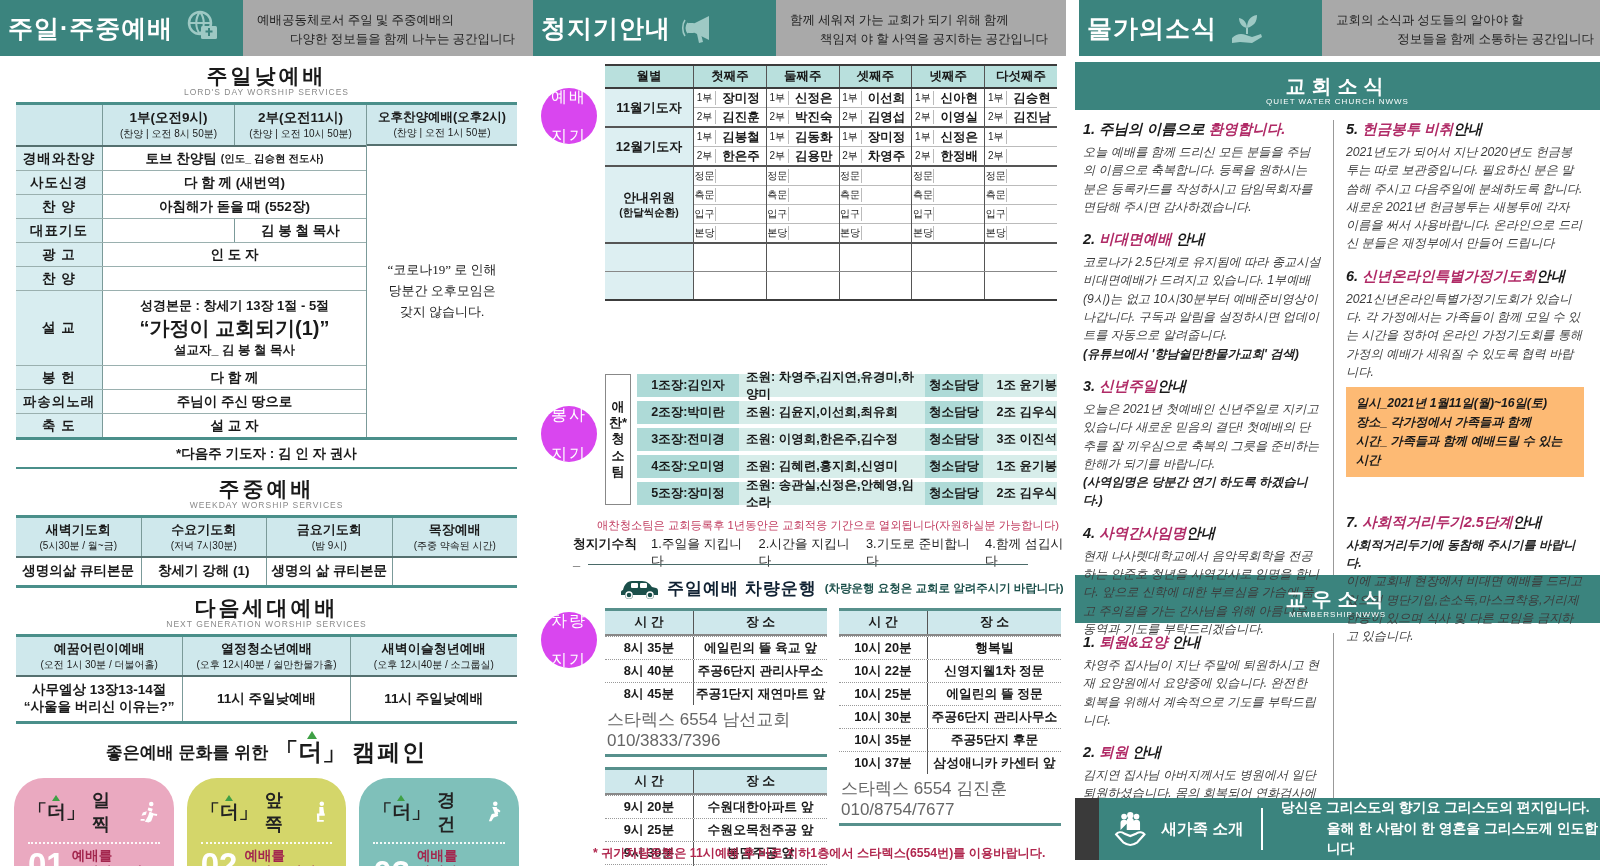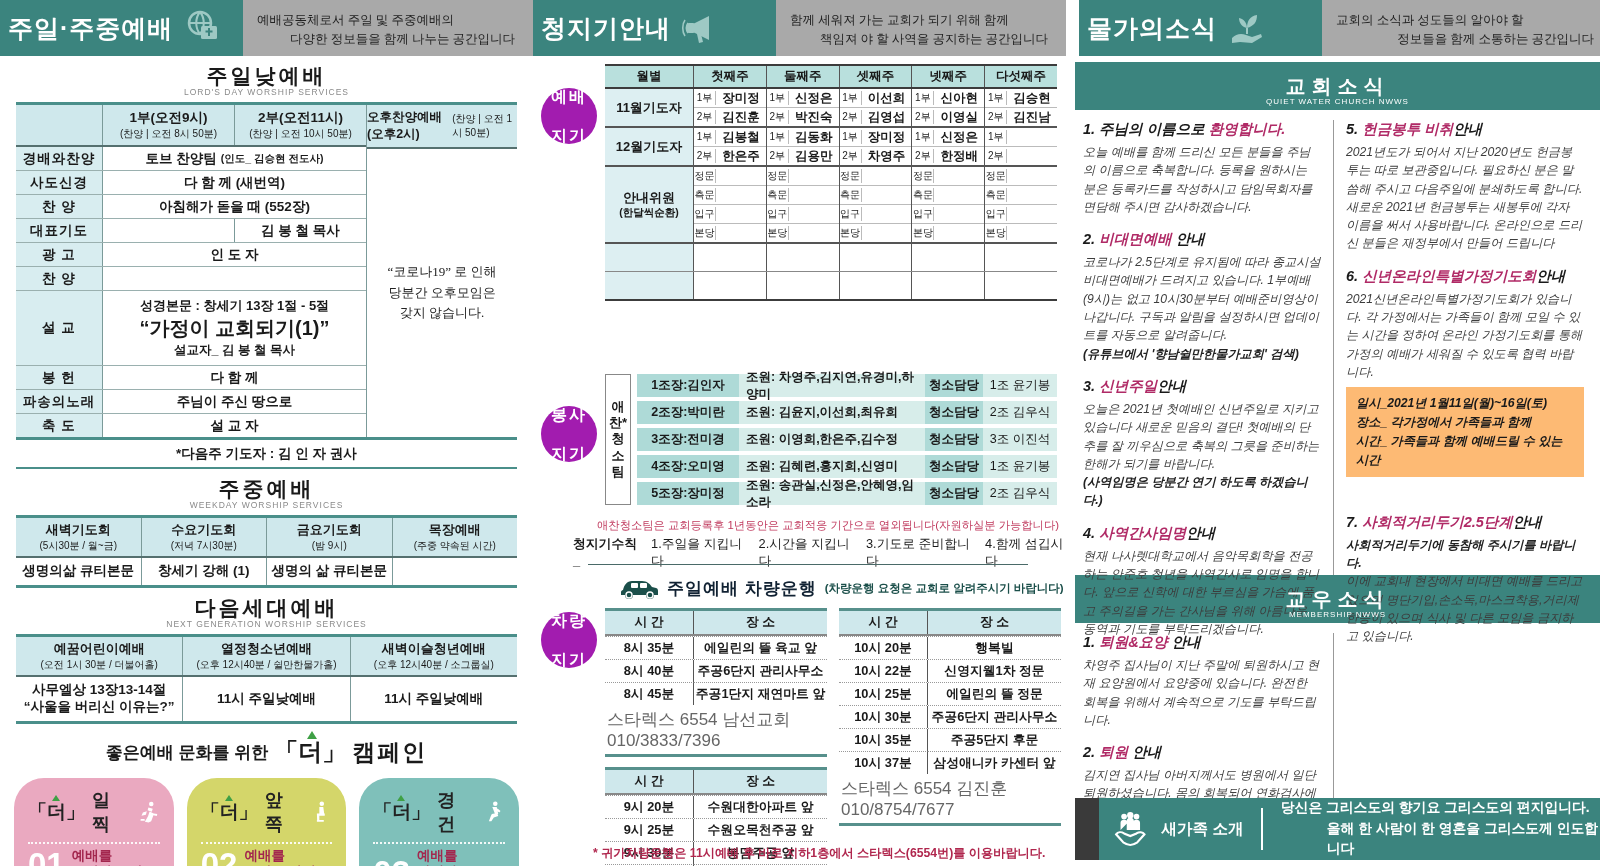--- a/index.html
+++ b/index.html
@@ -30,21 +30,21 @@
   .srow{display:flex;border-bottom:1px solid #9ab0af;min-height:23px;}
   .srow:last-child{border-bottom:none;}
   .sl{width:86px;background:#d8edf0;display:flex;align-items:center;justify-content:center;font-weight:bold;font-size:13.5px;border-right:1px solid #7b9a99;letter-spacing:1px;}
   .sv{flex:1;display:flex;align-items:center;justify-content:center;font-weight:bold;font-size:13.5px;gap:4px;}
   .sv .sub{font-weight:bold;font-size:10.5px;}
   .sermon{flex:1;display:flex;flex-direction:column;align-items:center;justify-content:center;line-height:1.35;padding:4px 0;}
   .sermon .a{font-weight:bold;font-size:13px;}
   .sermon .b{font-weight:bold;font-size:20px;}
   .sermon .c{font-weight:bold;font-size:12.5px;}
   .sunright{width:150px;display:flex;flex-direction:column;}
-  .sunright .hd{border-bottom:2px solid #55706f;background:#cfe8ec;display:flex;flex-direction:row;align-items:center;justify-content:center;padding:4px 0;}
+  .sunright .hd{border-bottom:2px solid #55706f;background:#cfe8ec;display:flex;flex-direction:column;align-items:center;justify-content:center;padding:4px 0;}
   .sunright .bd{flex:1;display:flex;flex-direction:column;align-items:center;justify-content:center;font-family:"Liberation Serif",serif;font-size:13px;line-height:1.6;color:#222;}
   .nextweek{margin:0 16px;border-bottom:2px solid #4a8f8a;text-align:center;font-weight:bold;font-size:13.5px;padding:5px 0 4px;}
   
   .gtab{margin:0 16px;border-top:3px solid #4a8f8a;border-bottom:3px solid #4a8f8a;}
   .ghead{display:flex;background:#cfe8ec;border-bottom:2px solid #55706f;}
   .gh{flex:1;text-align:center;padding:3px 0;border-right:1px solid #7b9a99;}
   .gh:last-child{border-right:none;}
   .gh .m{font-weight:bold;font-size:13px;}
   .gh .s{font-size:10px;}
   .gbody{display:flex;}
@@ -62,21 +62,21 @@
   .card.teal{background:#7fc0ba;}
   .cT{display:flex;align-items:center;gap:7px;border-bottom:2px dotted rgba(255,255,255,.9);padding-bottom:6px;}
   .cT .tag{font-size:19px;font-weight:bold;position:relative;}
   .cT .tag::after{content:"";position:absolute;left:42%;top:-4px;border-left:4px solid transparent;border-right:4px solid transparent;border-bottom:6px solid #3fa045;}
   .cT .word{font-size:18px;font-weight:bold;letter-spacing:2px;}
   .cT .picon{margin-left:auto;width:30px;height:30px;fill:#fff;}
   .cN{display:flex;align-items:center;gap:7px;margin-top:4px;}
   .cN .num{font-size:33px;font-weight:bold;color:#fff;line-height:.95;}
   .cN .hh{color:#a3274e;font-weight:bold;font-size:13.5px;line-height:1.2;}
   
-  .badge{position:absolute;width:56px;height:56px;border-radius:50%;background:#a21caf;color:#fff;font-weight:bold;font-size:16px;display:flex;flex-direction:column;align-items:center;justify-content:center;line-height:1.12;letter-spacing:2px;gap:21px;}
+  .badge{position:absolute;width:56px;height:56px;border-radius:50%;background:#d946ef;color:#fff;font-weight:normal;font-size:16px;display:flex;flex-direction:column;align-items:center;justify-content:center;line-height:1.12;letter-spacing:2px;gap:21px;}
   .sttab{position:absolute;left:72px;top:8px;width:452px;border-top:2px solid #3c3c3c;border-bottom:2px solid #3c3c3c;font-size:12.5px;}
   .sth{display:flex;background:#b9e0dd;border-bottom:2px solid #3c3c3c;font-weight:bold;}
   .sth>div{padding:2px 0;text-align:center;}
   .stl{width:88px;border-right:1px solid #555;}
   .stw{flex:1;border-right:1px solid #555;}
   .stw:last-child{border-right:none;}
   .strow{display:flex;border-bottom:2px solid #555;}
   .strow.thin{border-bottom:1px solid #888;}
   .strow:last-child{border-bottom:none;}
   .stlab{width:88px;background:#ddeff2;border-right:1px solid #555;display:flex;flex-direction:column;align-items:center;justify-content:center;font-weight:bold;font-size:13px;line-height:1.2;}
@@ -89,21 +89,21 @@
   .mv{flex:1;text-align:center;font-weight:bold;font-size:12.5px;}
   .emptyrow{height:27px;}
   
   .svwrap{position:absolute;left:72px;top:318px;width:452px;display:flex;gap:6px;}
   .vert{width:24px;border:1px solid #888;display:flex;align-items:center;justify-content:center;text-align:center;font-weight:bold;font-size:13px;line-height:1.25;padding:4px 0;word-break:break-all;}
   .teams{flex:1;display:flex;flex-direction:column;gap:4px;}
   .team{display:flex;align-items:center;background:#d7edea;height:23px;font-size:12.5px;}
   .team .ld{width:102px;background:#aedad7;font-weight:bold;display:flex;align-items:center;justify-content:center;height:100%;}
   .team .mb{flex:1;padding-left:7px;font-weight:bold;}
   .team .cl{width:58px;background:#aedad7;font-weight:bold;display:flex;align-items:center;justify-content:center;height:100%;}
-  .team .cv{width:74px;text-align:center;font-weight:normal;}
+  .team .cv{width:74px;text-align:right;font-weight:bold;}
   .svnote{position:absolute;left:60px;top:462px;width:470px;text-align:center;color:#c03a5e;font-size:11.3px;}
   .svrule{position:absolute;left:40px;top:480px;width:494px;font-size:12.8px;display:flex;gap:14px;justify-content:center;}
   .svrule b{font-weight:bold;}
   .mdiv{position:absolute;left:55px;top:508px;width:440px;border-top:1.5px solid #4a6a68;}
   
   .vhT{position:absolute;left:86px;top:520px;display:flex;align-items:center;gap:8px;}
   .vhT .t{font-size:17px;font-weight:bold;color:#123;letter-spacing:1px;}
   .vhT .n{font-size:11.5px;font-weight:bold;color:#1b4f4a;}
   .vtab{border-top:3px solid #57908c;font-size:12.8px;}
   .vh-head{display:flex;background:#cfe8ec;font-weight:bold;border-bottom:2px solid #888;}

